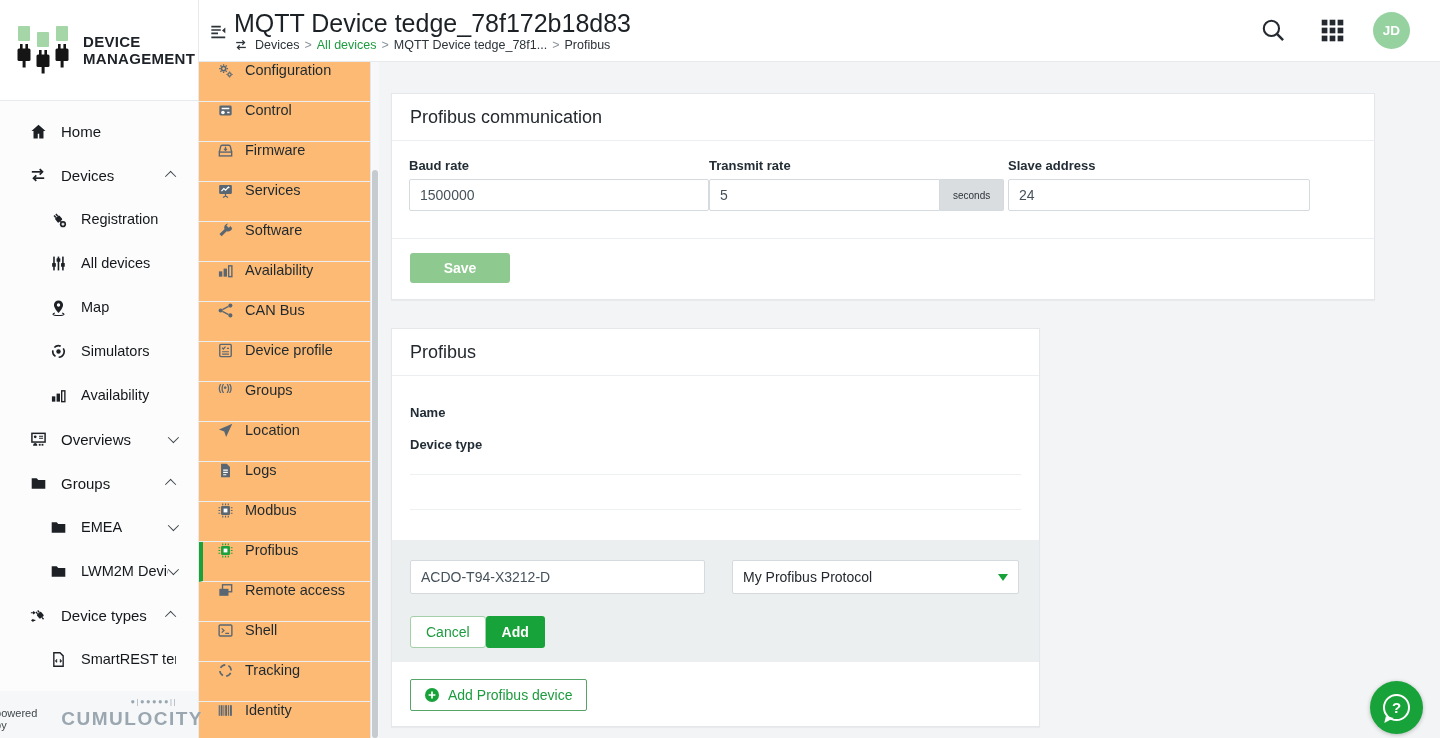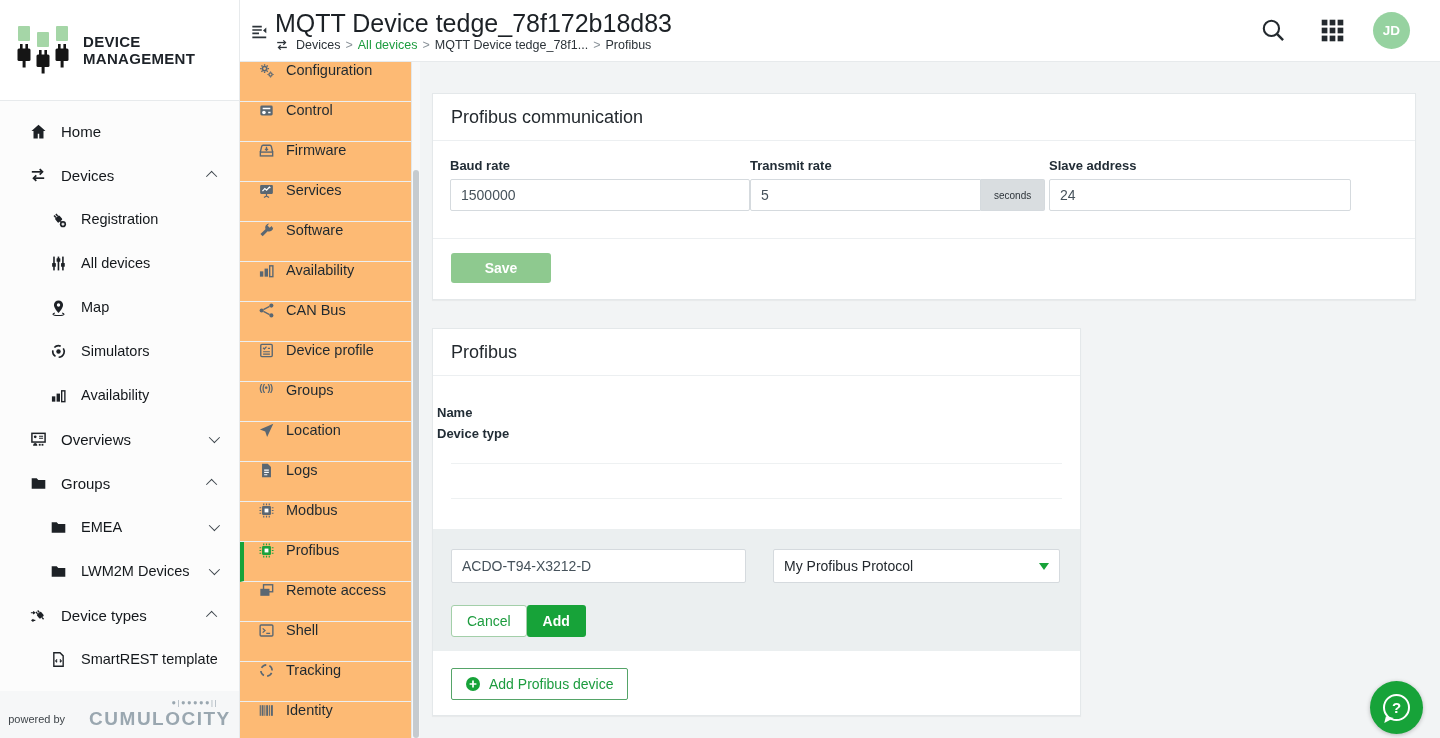--- a/index.html
+++ b/index.html
@@ -6,21 +6,21 @@
     --accent:#17a339; --muted-green:#8ec98f; --avatar-green:#96d2a0;
     --logo-green:#a5d6a7; --ink:#21262b; --icon-ink:#59playing6772;
   }
   *{box-sizing:border-box;margin:0;padding:0}
   html,body{width:1440px;height:738px;overflow:hidden}
   body{font-family:"Liberation Sans",sans-serif;display:flex;background:#f2f4f5;color:#21262b}
   .icn{display:inline-flex;align-items:center;justify-content:center;flex:none}
   .icn svg{display:block}
 
   
-  .lsb{width:240px;flex:none;background:#fcfcfc;border-right:1px solid #e7eaec;position:relative;display:flex;flex-direction:column}
+  .lsb{width:199px;flex:none;background:#fcfcfc;border-right:1px solid #e7eaec;position:relative;display:flex;flex-direction:column}
   .brand{height:101px;border-bottom:1px solid #e7eaec;background:#fff;display:flex;align-items:center;gap:13px;padding:0 0 0 17px}
   .plugs{display:flex;gap:4px;align-items:flex-start}
   .plug{width:15px}
   .plug.mid{margin-top:6px}
   .brand-name{font-size:15px;font-weight:800;line-height:1.15;letter-spacing:.3px;color:#1d2228}
   .lnav{flex:1;padding-top:8px;overflow:hidden}
   .lnav-item{height:44px;display:flex;align-items:center;padding:0 22px 0 27px;cursor:pointer;font-size:15px;color:#14181c}
   .lnav-item .icn{width:22px;margin-right:12px;color:#1d2126}
   .lnav-item.sub{padding-left:47px;font-size:14.5px}
   .lnav-item .lbl{flex:1;white-space:nowrap;overflow:hidden}
@@ -67,23 +67,23 @@
   .fld label{font-size:13px;font-weight:600;color:#222d36;margin-bottom:6px}
   .inp{height:32px;border:1px solid #d5dade;border-radius:2px;background:#fff;padding:0 10px;font-size:14px;color:#46525b;font-family:"Liberation Sans",sans-serif;width:100%}
   .igroup{display:flex}
   .igroup .inp{border-radius:2px 0 0 2px}
   .addon{height:32px;background:#d9ddE0;background:#d9dde0;border:1px solid #d5dade;border-left:none;display:flex;align-items:center;padding:0 13px;font-size:10px;color:#2d343a;border-radius:0 2px 2px 0}
   .card-f{border-top:1px solid #eceff1;padding:14px 18px 16px}
   .btn{font-family:"Liberation Sans",sans-serif;cursor:pointer}
   .btn-save{width:100px;height:30px;background:var(--muted-green);border:none;border-radius:3px;color:#fff;font-size:14px;font-weight:600}
   .card2{width:649px;margin-top:28px}
   .card2-body{padding:28px 0 0}
-  .cols{padding:0 4px}
+  .cols{padding:0 18px}
   .colhdr{font-size:13px;font-weight:600;color:#222d36;line-height:18px}
-  .colhdr + .colhdr{margin-top:3px}
+  .colhdr + .colhdr{margin-top:14px}
   .rule{height:1px;background:#eef1f2;margin:20px 18px 0}
   .rule.r2{margin-top:34px}
   .grayform{margin-top:30px;background:#ebeff0;padding:20px 18px 14px}
   .grayform .row1{display:flex;gap:27px}
   .grayform .inp{width:295px;height:34px}
   .select{width:287px;height:34px;background:#fff;border:1px solid #d5dade;border-radius:2px;display:flex;align-items:center;padding:0 30px 0 10px;position:relative;font-size:14px;color:#23292e;cursor:pointer}
   .select .caret{position:absolute;right:10px;top:13px;width:0;height:0;border-left:5.5px solid transparent;border-right:5.5px solid transparent;border-top:7px solid var(--accent)}
   .grayform .row2{display:flex;margin-top:22px}
   .btn-cancel{height:32px;padding:0 15px;background:#fff;border:1px solid #a3cfa9;border-radius:3px;color:#1d9c3f;font-size:14px}
   .btn-add{height:32px;padding:0 16px;background:var(--accent);border:none;border-radius:3px;color:#fff;font-size:14px;font-weight:700}

